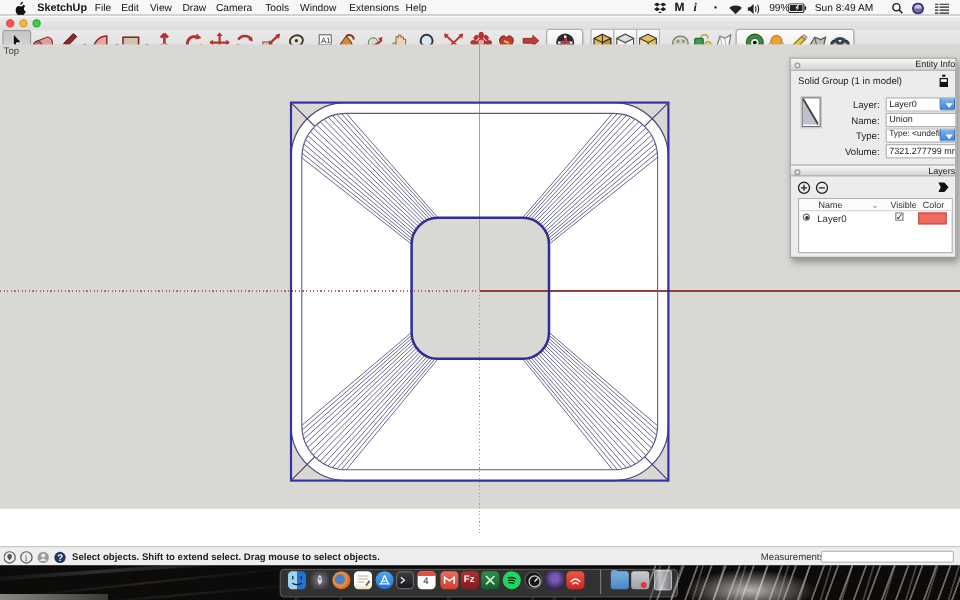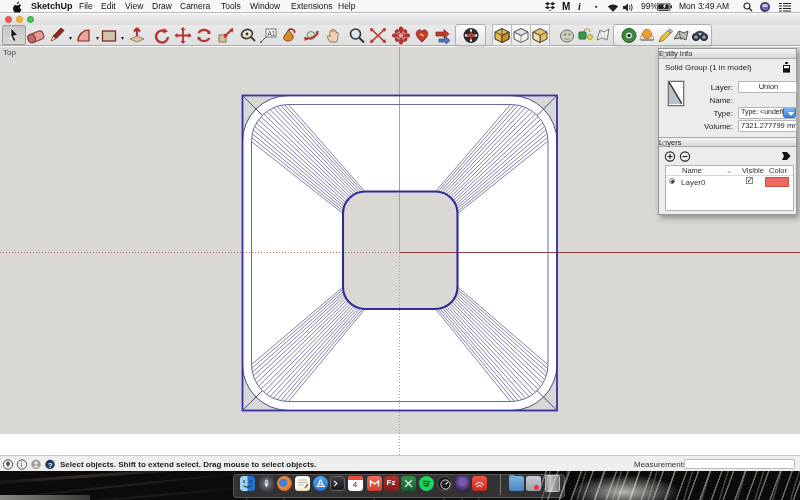--- a/index.html
+++ b/index.html
@@ -7,25 +7,25 @@
 #menubar{position:absolute;left:0;top:0;width:800px;height:13px;background:#f7f7f7;border-bottom:1px solid #b9b9b9;font-size:8.5px;color:#111;}
 #menubar .mi{position:absolute;top:1px;}
 
 #titlebar{position:absolute;left:0;top:14px;width:800px;height:11px;background:linear-gradient(#ededed,#dcdcdc);}
 .tl{position:absolute;top:15.5px;width:7px;height:7px;border-radius:50%;}
 #title{position:absolute;left:0;top:15.5px;width:752px;text-align:center;font-size:8.5px;color:#3a3a3a;}
 
 #toolbar{position:absolute;left:0;top:25px;width:800px;height:21px;background:linear-gradient(#e9e9e9,#dfdfdf);border-bottom:1px solid #ababab;}
 .ic{position:absolute;top:1px;width:20px;height:19px;}
 
-#canvas{position:absolute;left:0;top:47px;width:800px;height:387px;background:#d9d8d4;}
+#canvas{position:absolute;left:0;top:37px;width:800px;height:387px;background:#d9d8d4;}
 #toplabel{position:absolute;left:3px;top:1px;font-size:8px;color:#444;}
 
 .panel{position:absolute;background:#ececec;border:1px solid #9a9a9a;box-shadow:2px 3px 6px rgba(0,0,0,0.35);}
-.phead{height:10px;background:linear-gradient(#f6f6f6,#d6d6d6);border-bottom:1px solid #a8a8a8;text-align:left;font-size:7.5px;color:#222;line-height:10px;position:relative;}
+.phead{height:10px;background:linear-gradient(#f6f6f6,#d6d6d6);border-bottom:1px solid #a8a8a8;text-align:right;font-size:7.5px;color:#222;line-height:10px;position:relative;}
 .pclose{position:absolute;left:3px;top:2.5px;width:5px;height:5px;border-radius:50%;border:1px solid #9a9a9a;background:#e3e3e3;}
 .frow{position:absolute;font-size:8px;color:#222;}
 .fld{position:absolute;background:#fff;border:1px solid #b5b5b5;border-radius:1px;font-size:7.5px;color:#222;padding-left:2px;overflow:hidden;white-space:nowrap;}
 .ddbtn{position:absolute;right:0;top:-1px;width:13px;height:11px;background:linear-gradient(#7db9f0,#3b82d8);border-radius:2px;border:1px solid #3b76c4;}
 .ddbtn:after{content:"";position:absolute;left:3.5px;top:3.5px;border-left:3px solid transparent;border-right:3px solid transparent;border-top:4px solid #fff;}
 
 #statusbar{position:absolute;left:0;top:455px;width:800px;height:16px;background:#eeeeee;border-top:1px solid #c7c7c7;font-size:8.5px;color:#1c1c1c;}
 
 #wall{position:absolute;left:0;top:471px;width:800px;height:29px;background:#0c0b0a;overflow:hidden;}
 #dockbar{position:absolute;left:233px;top:3px;width:332px;height:24px;background:rgba(190,190,200,0.22);border:1px solid rgba(255,255,255,0.18);border-radius:4px;}
@@ -64,21 +64,21 @@
         <path d="M0 3h2l3-2.6v8.2L2 6H0z" fill="#222"></path>
         <path d="M6.5 2.2q1.2 2.3 0 4.6M8.3 1q1.8 3.5 0 7" stroke="#222" stroke-width=".9" fill="none"></path>
       </svg>
   <span class="mi" style="left:641px;font-size:8.5px;">99%</span>
   <svg class="mi" style="left:657px;top:2.5px" width="15" height="8" viewBox="0 0 15 8">
         <rect x="0" y="0" width="13" height="7.4" rx="1.5" fill="none" stroke="#222" stroke-width="1"></rect>
         <rect x="13.6" y="2.2" width="1.4" height="3" rx=".7" fill="#222"></rect>
         <rect x="1.2" y="1.2" width="10.6" height="5" rx=".8" fill="#222"></rect>
         <path d="M7.8 1l-2 2.8h1.6l-1.4 2.6 3-3.2H7.4l1.6-2.2z" fill="#fff"></path>
       </svg>
-  <span class="mi" style="left:679px;">Mon 3:49 AM</span>
+  <span class="mi" style="left:679px;">Sun 8:49 AM</span>
   <svg class="mi" style="left:743px;top:1.5px" width="10" height="10" viewBox="0 0 10 10">
         <circle cx="4" cy="4" r="3" fill="none" stroke="#222" stroke-width="1.2"></circle>
         <path d="M6.2 6.2L9 9" stroke="#222" stroke-width="1.3"></path>
       </svg>
   <svg class="mi" style="left:760px;top:1.5px" width="10" height="10" viewBox="0 0 10 10">
         <circle cx="5" cy="5" r="5" fill="#3a3a55"></circle>
         <circle cx="5" cy="5" r="3.4" fill="#7a66c0"></circle>
         <path d="M2 5a3 3 0 0 1 6 0" fill="#c8c2e8"></path>
       </svg>
   <svg class="mi" style="left:779px;top:2.5px" width="12" height="9" viewBox="0 0 12 9">
@@ -372,21 +372,21 @@
         <path d="M1 3h7v7.6H1z" fill="#111"></path>
         <rect x="2" y="4" width="5" height="2.2" fill="#fff"></rect>
       </svg>
   <div style="position:absolute;left:9px;top:32px;width:16px;height:25px;background:#fff;border:1.5px solid #6e6e6e;outline:1px solid #c9c9c9;"><svg width="13" height="22">
           <path d="M0 0 L13 22 L0 22 Z" fill="#b9c2cc"></path>
           <line x1="0" y1="0" x2="13" y2="22" stroke="#3a3a3a" stroke-width="1.5"></line>
         </svg></div>
   <div class="frow" style="right:63px;top:34px;">Layer:</div>
   <div class="fld" style="left:79px;top:32px;width:59px;height:12px;">Layer0<div class="ddbtn"></div></div>
   <div class="frow" style="right:63px;top:47px;">Name:</div>
-  <div class="fld" style="left:79px;top:32px;width:59px;height:12px;text-align:center;">Union</div>
+  <div class="fld" style="left:79px;top:45px;width:59px;height:12px;">Union</div>
   <div class="frow" style="right:63px;top:60px;">Type:</div>
   <div class="fld" style="left:79px;top:58px;width:59px;height:12px;font-size:7px;">Type: &lt;undefin<div class="ddbtn"></div></div>
   <div class="frow" style="right:63px;top:73px;">Volume:</div>
   <div class="fld" style="left:79px;top:71px;width:59px;height:12px;">7321.277799 mm</div>
 
   <div class="phead" style="position:absolute;left:0;top:88px;width:137px;border-top:1px solid #a8a8a8;"><div class="pclose"></div>Layers</div>
   <svg style="position:absolute;left:6px;top:102px" width="26" height="11" viewBox="0 0 26 11">
         <circle cx="5" cy="5.5" r="4.6" fill="none" stroke="#222" stroke-width="1.1"></circle>
         <path d="M5 3v5M2.5 5.5h5" stroke="#222" stroke-width="1.1"></path>
         <circle cx="20" cy="5.5" r="4.6" fill="none" stroke="#222" stroke-width="1.1"></circle>

